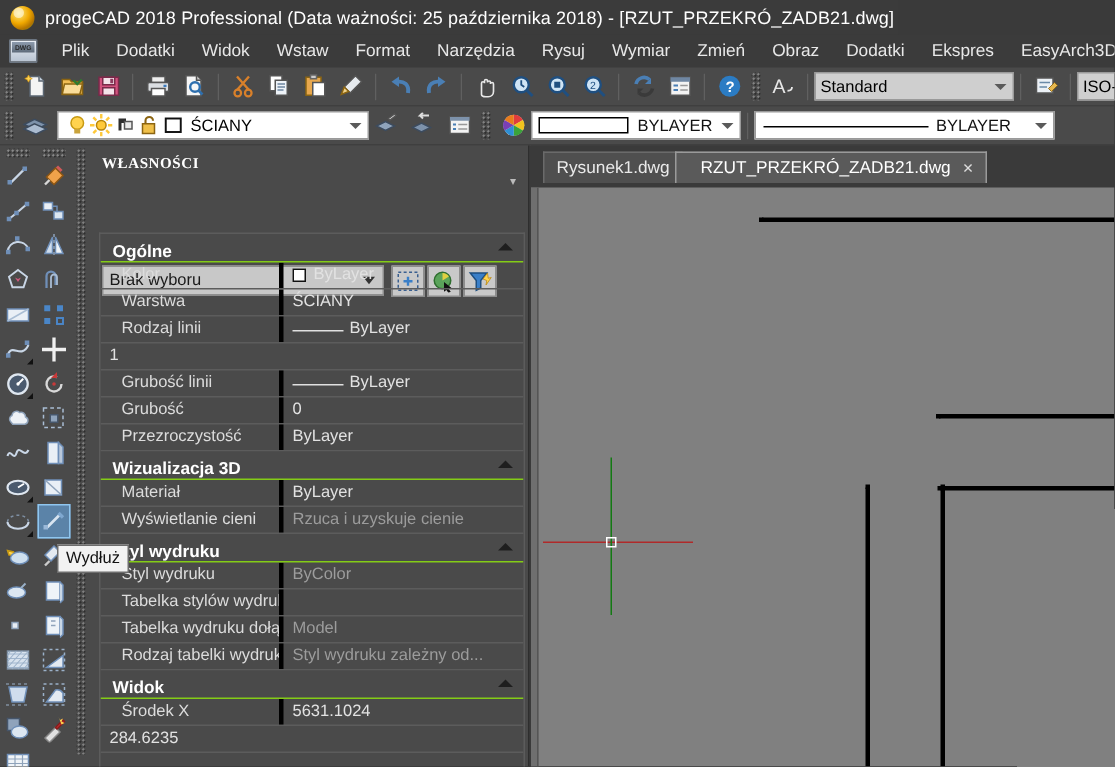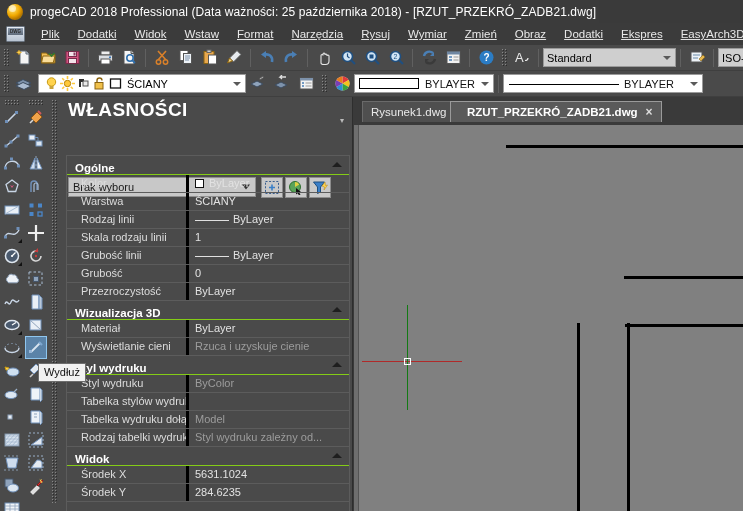--- a/index.html
+++ b/index.html
@@ -27,21 +27,21 @@
   }
   .title-icon::after{
     content:""; position:absolute; left:2px; top:1px; width:7px;height:7px;
     border-radius:50%; background:rgba(255,255,255,.55);
   }
   .title-text { font-size:12px; color:#ffffff; white-space:nowrap; letter-spacing:.1px; }
 
   
   .menubar {
     position:absolute; left:0; top:23px; width:743px; height:22px;
-    background:#3b3b3b; display:flex; align-items:center;text-decoration:underline;
+    background:#3b3b3b; display:flex; align-items:center;
   }
   .menu-dwg-icon{
     width:19px;height:16px;margin-left:6px;margin-right:7px;flex:none;
     background:linear-gradient(#e9eef5,#b9c4d2);
     border:1px solid #6c7682; border-radius:1px; position:relative;
     font-size:4px; color:#333; text-align:center; line-height:18px;
   }
   .menu-dwg-icon::before{
     content:""; position:absolute; left:1px; top:1px; right:1px; height:7px;
     background:linear-gradient(#8d9bad,#5f6b7a);
@@ -130,22 +130,22 @@
     border-left:4px solid transparent; border-bottom:4px solid #111;
   }
 
   
   .props {
     position:absolute; left:48px; top:97px; width:305px; height:414px;
     background:#4a4a4a; border-right:1px solid #2e2e2e;
   }
   .props-title {
     position:absolute; left:0; top:0; width:100%; height:25px;
-    color:#ffffff; font-size:19px; font-weight:bold; letter-spacing:.4px;
-    padding-left:20px; line-height:25px;
+    color:#ffffff; font-size:10px; font-weight:bold; letter-spacing:.4px;
+    padding-left:20px; line-height:25px;font-family:Liberation Serif, serif;
   }
   .props-grip{
     position:absolute; left:3px; top:2px; width:6px; height:404px;
     background-image:
       radial-gradient(circle,#868686 38%,transparent 40%),
       radial-gradient(circle,#2c2c2c 38%,transparent 40%);
     background-size:3px 3px,3px 3px; background-position:0 0,1px 1px;
   }
   .props-collapse{
     position:absolute; right:4px; top:20px; width:8px;height:8px;
@@ -207,21 +207,21 @@
   
   .docbar{
     position:absolute; left:354px; top:97px; width:389px; height:28px;
     background:#3a3a3a;
   }
   .dtab{
     position:absolute; top:4px; height:21px; background:#4f4f4f;
     border:1px solid #6a6a6a; border-bottom:none; color:#e9e9e9;
     font-size:11.5px; display:flex; align-items:center; padding:0 8px; cursor:default;
   }
-  .dtab.active{ background:#5a5a5a; border-color:#9a9a9a; font-weight:bold; color:#ffffff;padding-left:16px; }
+  .dtab.active{ background:#5a5a5a; border-color:#9a9a9a; font-weight:normal; color:#ffffff;padding-left:16px; }
   .dtab .close{ margin-left:8px; font-size:12px; color:#ddd; }
 
   .canvas{
     position:absolute; left:354px; top:125px; width:389px; height:386px;
     background:#808080; overflow:hidden;
   }
   .canvas .leftrule{
     position:absolute; left:0; top:0; width:5px; height:100%;
     background:#6f6f6f; border-right:1px solid #555;
   }
@@ -817,21 +817,20 @@
         <div class="v">ŚCIANY</div>
       </div>
       <div class="row">
         <div class="k">Rodzaj linii</div>
         <div class="v">
           <span class="ltline"></span>
           <span>ByLayer</span>
         </div>
       </div>
       <div class="row">
-        <div class="k">Skala rodzaju linii</div>
         <div class="v">1</div>
       </div>
       <div class="row">
         <div class="k">Grubość linii</div>
         <div class="v">
           <span class="ltline"></span>
           <span>ByLayer</span>
         </div>
       </div>
       <div class="row">
@@ -879,21 +878,20 @@
 
       <div class="grp">
         <span>Widok</span>
         <span class="arrow"></span>
       </div>
       <div class="row">
         <div class="k">Środek X</div>
         <div class="v">5631.1024</div>
       </div>
       <div class="row">
-        <div class="k">Środek Y</div>
         <div class="v">284.6235</div>
       </div>
 
     </div>
   </div>
 
   <div class="tooltip">Wydłuż</div>
 
   <div class="docbar">
     <div class="dtab" style="left:8px;">

